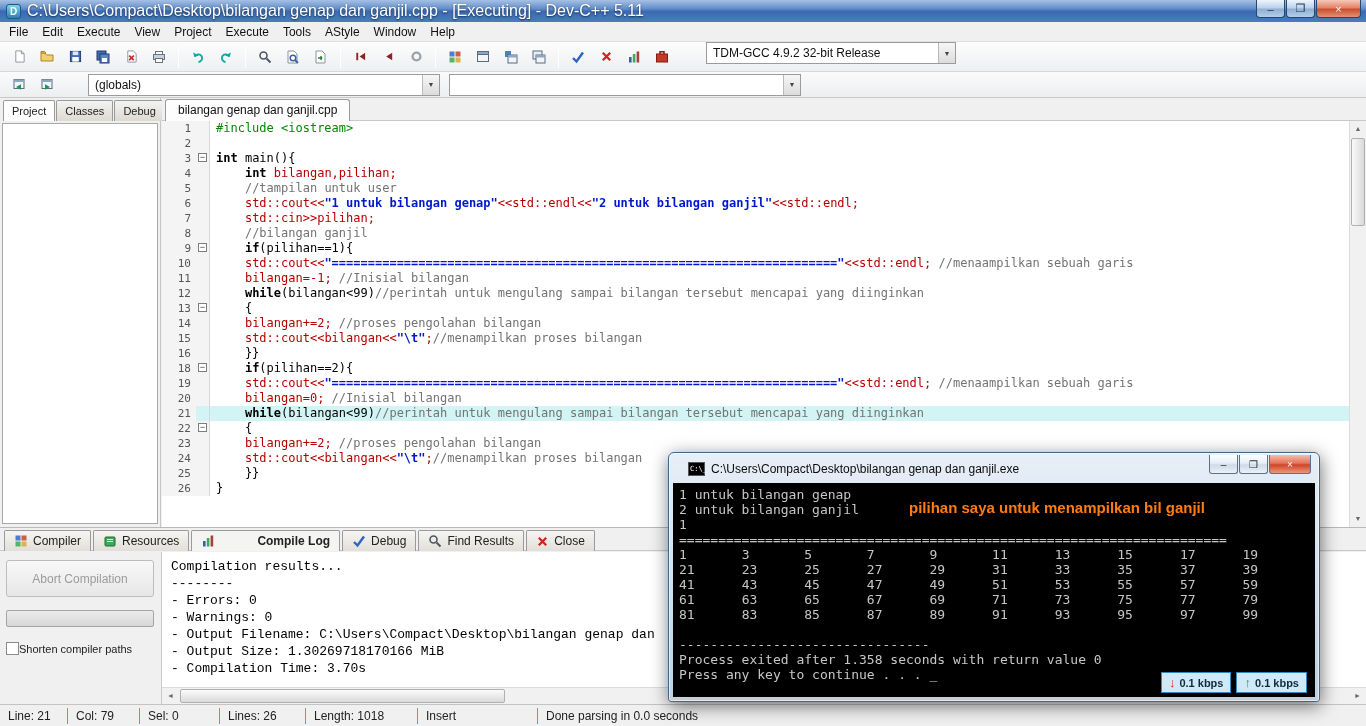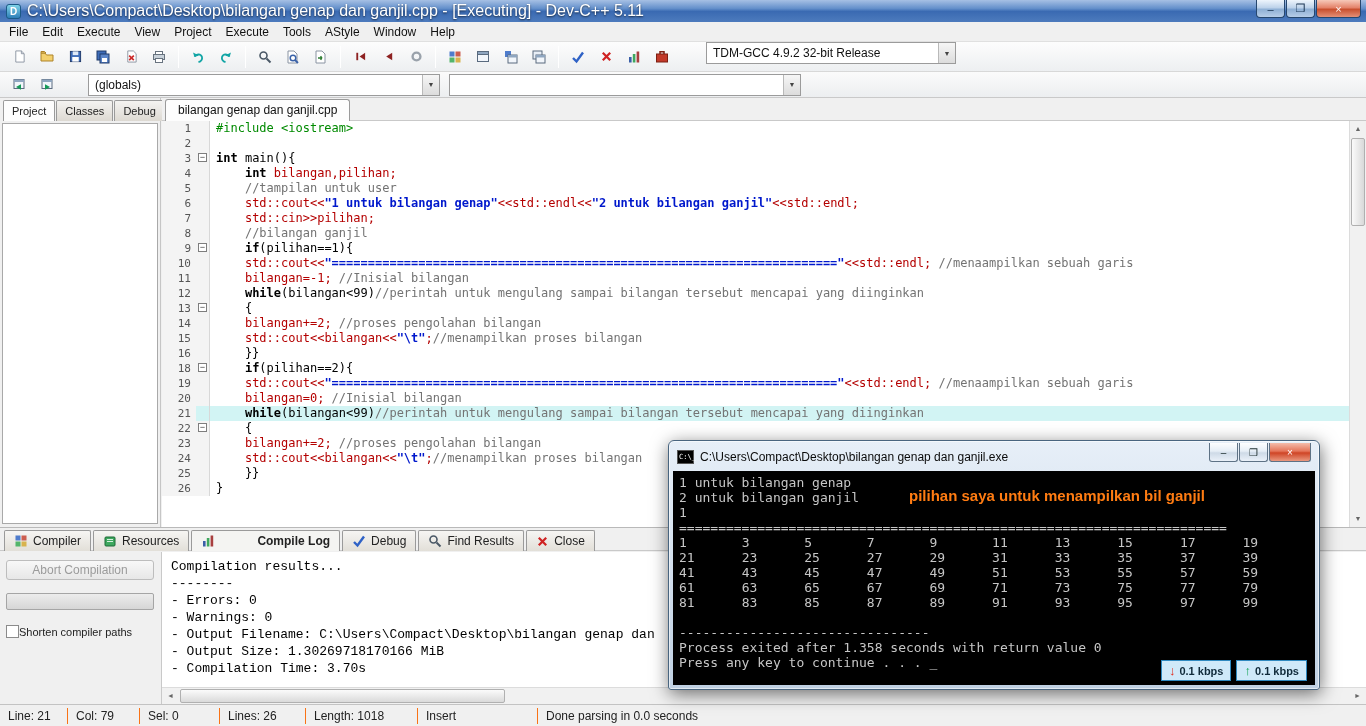--- a/index.html
+++ b/index.html
@@ -79,43 +79,43 @@
 
   
   .bottom-panel{position:absolute;left:0;top:527px;width:100%;height:177px;background:#f0f0f0;border-top:1px solid #b9b9b9;}
   .bottom-tabs{height:23px;display:flex;align-items:flex-end;padding-left:4px;border-bottom:1px solid #c9c9c9;}
   .btab{display:flex;align-items:center;gap:5px;font-size:12px;padding:2px 9px;height:21px;
     border:1px solid #9a9a9a;border-bottom:none;border-radius:2px 2px 0 0;
     background:linear-gradient(#f6f5f3,#e2dfd8);margin-right:2px;position:relative;top:1px;color:#222;}
   .btab.active{background:#f4f4f2;font-weight:bold;gap:42px;}
   .bottom-content{position:absolute;top:24px;left:0;right:0;bottom:0;display:flex;}
   .compile-side{width:162px;flex:0 0 162px;border-right:1px solid #c9c9c9;padding:8px 6px;background:#f0f0f0;}
-  .abort-btn{width:148px;height:20px;font-size:12px;color:#9b9b9b;font-family:"Liberation Sans",sans-serif;
+  .abort-btn{width:148px;height:37px;font-size:12px;color:#9b9b9b;font-family:"Liberation Sans",sans-serif;
     background:linear-gradient(#f8f8f8,#e7e7e7);border:1px solid #bdbdbd;border-radius:3px;margin-bottom:13px;}
   .progress{width:148px;height:17px;border:1px solid #a5a5a5;border-radius:2px;background:linear-gradient(#ececec,#d6d6d6);margin-bottom:15px;}
   .shorten{display:flex;align-items:center;font-size:11px;color:#222;}
   .cb-box{width:13px;height:13px;border:1px solid #8b8b8b;background:#fff;flex:0 0 13px;}
   .log-area{flex:1;background:#fff;position:relative;overflow:hidden;}
   .log-lines{padding:6px 9px;font-family:"Liberation Mono","DejaVu Sans Mono",monospace;font-size:13px;line-height:17px;color:#000;white-space:pre;}
   .hscroll{position:absolute;left:0;right:0;bottom:0;height:17px;background:#f1f1f1;border-top:1px solid #dcdcdc;}
   .hs-arrow{position:absolute;top:0;width:17px;height:16px;text-align:center;font-size:7px;color:#666;line-height:16px;}
   .hs-thumb{position:absolute;left:18px;top:1px;height:14px;width:325px;background:linear-gradient(#fbfbfb,#dadada);
     border:1px solid #b0b0b0;border-radius:2px;}
 
   
   .statusbar{position:absolute;left:0;top:704px;width:100%;height:22px;background:#f0f0f0;
     border-top:1px solid #c3c3c3;display:flex;align-items:center;font-size:12px;color:#222;}
   .sb-item{padding:0 8px;height:16px;line-height:16px;border-right:1px solid #f97316;white-space:nowrap;overflow:hidden;}
   .sb-0{width:68px;} .sb-1{width:72px;} .sb-2{width:80px;} .sb-3{width:86px;} .sb-4{width:112px;} .sb-5{width:120px;}
   .sb-6{flex:1;border-right:none;}
 
   
-  .console{position:absolute;left:668px;top:440px;width:652px;height:250px;z-index:50;
+  .console{position:absolute;left:668px;top:452px;width:652px;height:250px;z-index:50;
     background:linear-gradient(#e7eff8,#bfd0e2);border:1px solid #49657f;border-radius:6px 6px 3px 3px;
-    box-shadow:1px 4px 18px rgba(0,0,0,.55), inset 0 0 0 1px rgba(255,255,255,.55);}
+    box-shadow:1px 4px 18px rgba(0,0,0,.55), inset 0 0 0 1px rgba(255,255,255,.55);padding-left:11px;}
   .con-tb{height:28px;display:flex;align-items:center;padding:3px 8px 0 8px;gap:6px;}
   .con-ico{width:17px;height:14px;background:#000;border:1px solid #555;color:#fff;font-size:7px;line-height:12px;
     font-family:"DejaVu Sans Mono",monospace;text-align:left;padding-left:1px;flex:0 0 17px;}
   .con-title{font-size:12px;color:#0b0b0b;white-space:nowrap;overflow:hidden;}
   .con-btns{margin-left:auto;display:flex;margin-top:-8px;}
   .con-btn{width:29px;height:19px;border:1px solid #5e7285;border-top:none;margin-left:1px;
     background:linear-gradient(#fdfeff,#e6eef6 45%,#cedae7 55%,#eaf1f9);
     display:flex;align-items:center;justify-content:center;font-size:10px;color:#233;border-radius:0 0 3px 3px;}
   .con-btn.close{width:42px;color:#fff;background:linear-gradient(#f4bcab,#e5755a 45%,#cf4526 55%,#ea987f);}
   .con-body{position:absolute;left:4px;right:4px;top:30px;bottom:4px;background:#000;overflow:hidden;padding:4px 6px;}

